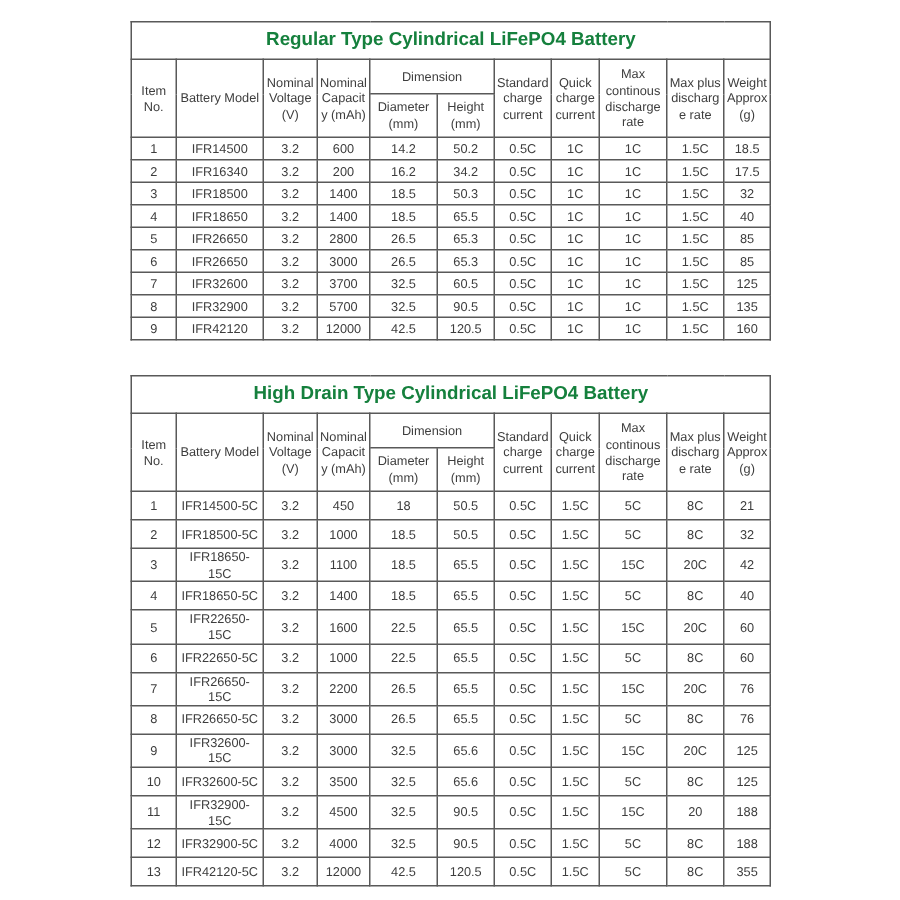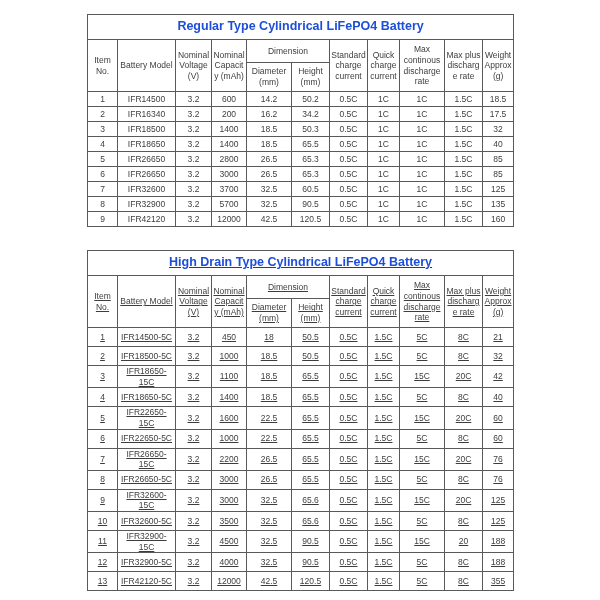--- a/index.html
+++ b/index.html
@@ -17,38 +17,38 @@
   }
   .spec-table {
     position: absolute;
     left: 87px;
     border-collapse: collapse;
     table-layout: fixed;
     width: 426px;
     color: #3d3d3d;
   }
   .spec-table.t1 { top: 14px; }
-  .spec-table.t2 { top: 250px; text-decoration: underline; }
+  .spec-table.t2 { top: 250px; }
   .spec-table td, .spec-table th {
     border: 1px solid #595959;
     font-size: 8.5px;
     font-weight: normal;
     text-align: center;
     vertical-align: middle;
     padding: 1px 1px;
     line-height: 1.25;
     overflow: hidden;
     word-wrap: break-word;
   }
   .spec-table .title-cell {
     font-size: 12.5px;
     font-weight: bold;
     height: 22px;
     line-height: 1.1;
-    color: #1d4ed8;
+    color: #15803d;
   }
   .spec-table tr.hdr-top th { height: 20px; }
   .spec-table tr.hdr-sub th { height: 26px; }
   .spec-table.t1 tr.data-row td { height: 14px; padding: 0 1px; }
   .spec-table.t2 tr.data-row td { height: 18px; padding: 0 1px; }
 </style>
 </head>
 <body>
 
 <div class="page">

